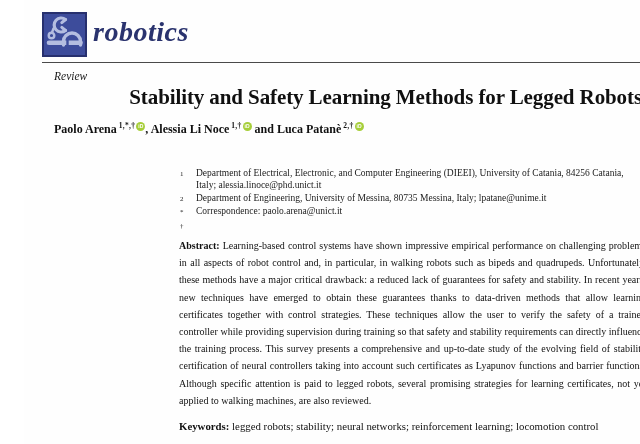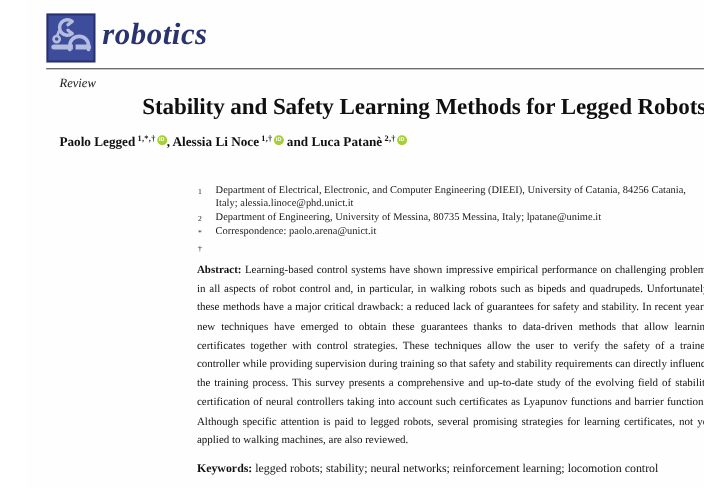--- a/index.html
+++ b/index.html
@@ -72,21 +72,21 @@
   </div>
   <div class="journal-name">robotics</div>
 
 
   <div class="header-rule"></div>
 
   <div class="review">Review</div>
   <h1 class="title">Stability and Safety Learning Methods for Legged Robots</h1>
 
   <div class="authors">
-    <span>Paolo Legged</span><sup>1,*,†</sup><span class="orcid">iD</span><span>,</span>
+    <span>Paolo Arena</span><sup>1,*,†</sup><span class="orcid">iD</span><span>,</span>
     <span>Alessia Li Noce</span><sup>1,†</sup><span class="orcid">iD</span>
     <span>and</span>
     <span>Luca Patanè</span><sup>2,†</sup><span class="orcid">iD</span>
   </div>
 
   <div class="affils">
     <div class="affil-row">
       <span class="affil-marker">1</span>
       <span class="affil-text">Department of Electrical, Electronic, and Computer Engineering (DIEEI), University of Catania, 84256 Catania, Italy; alessia.linoce@phd.unict.it</span>
     </div>

